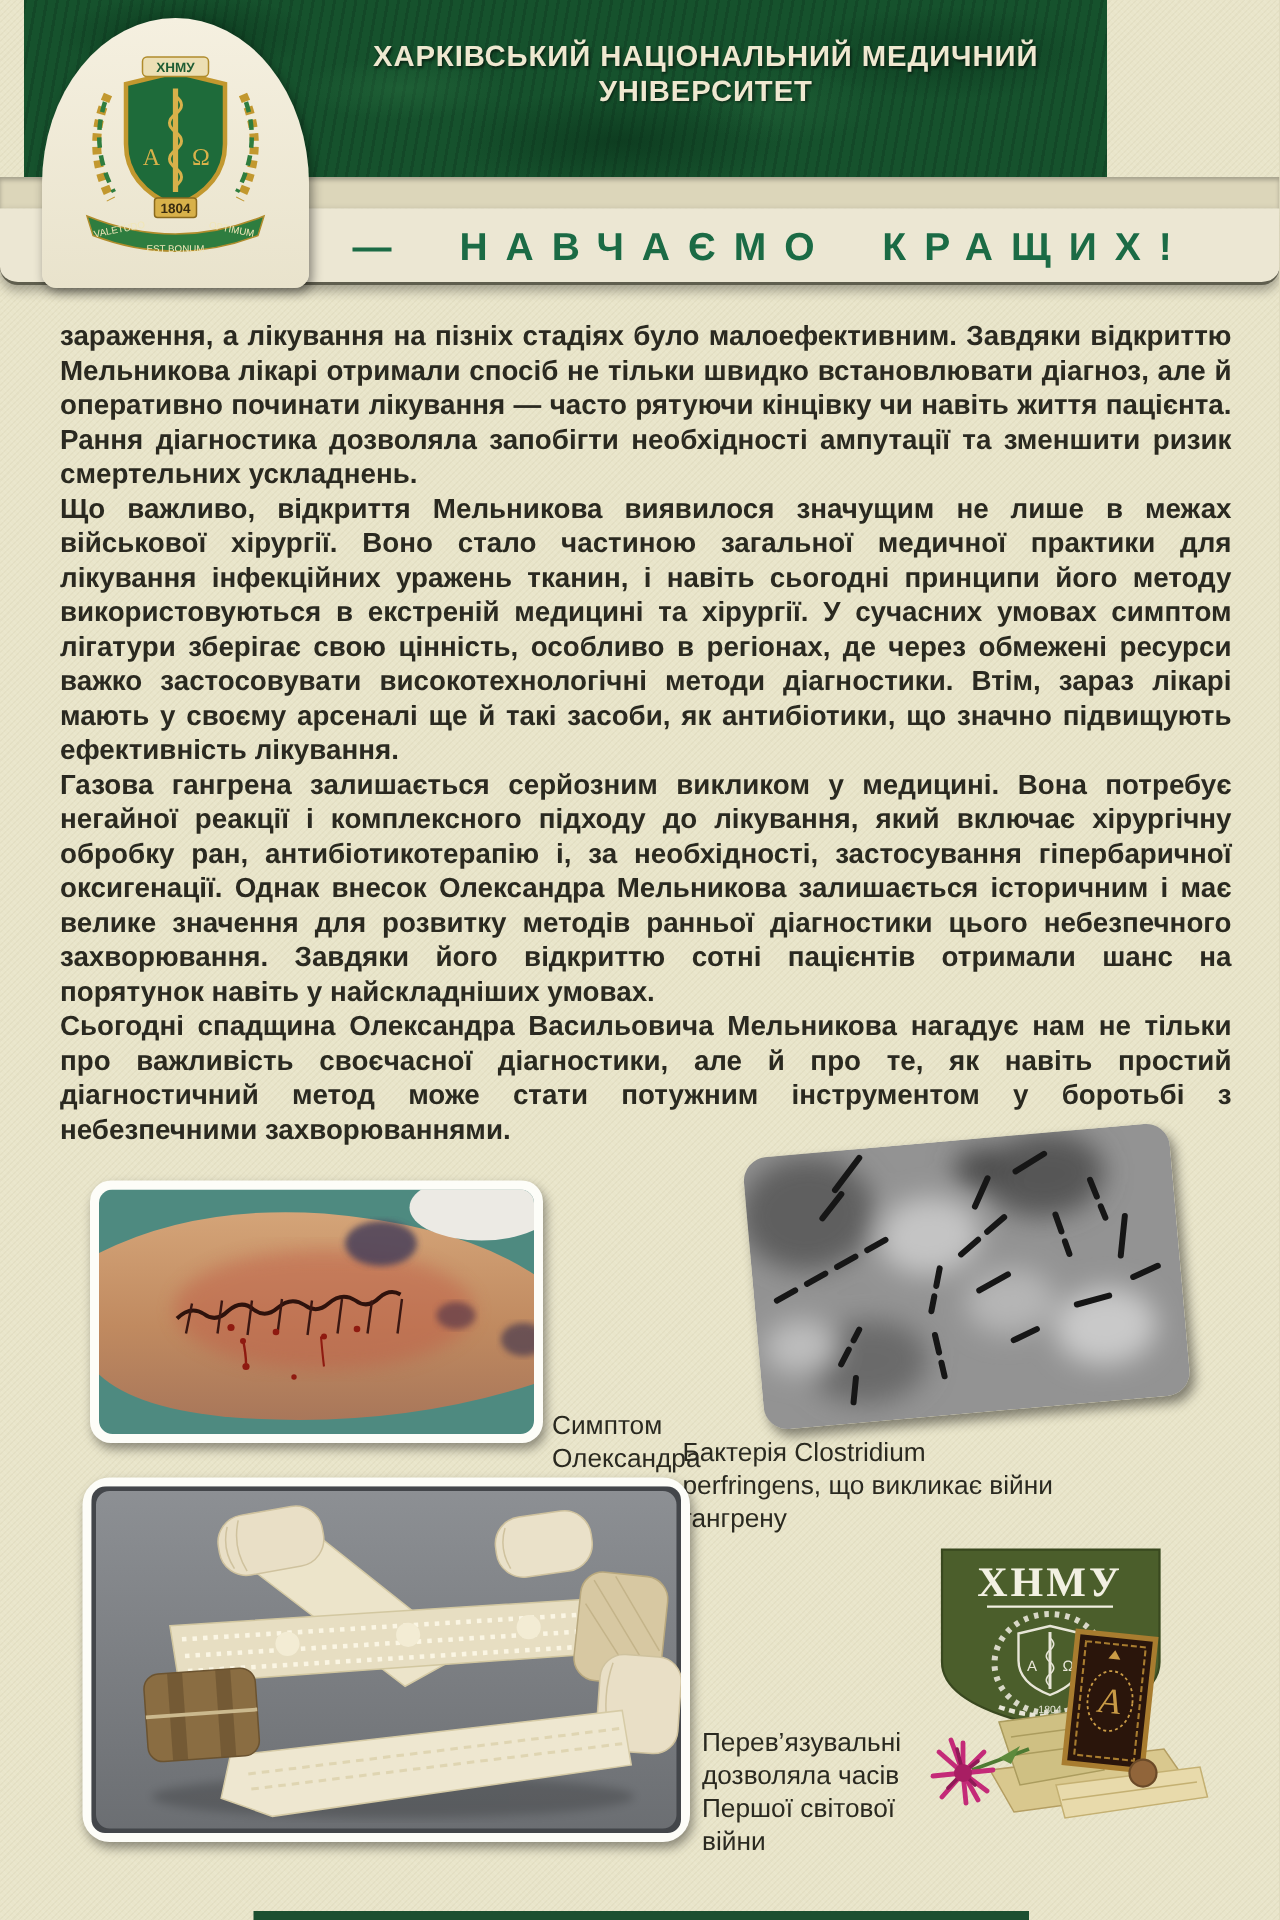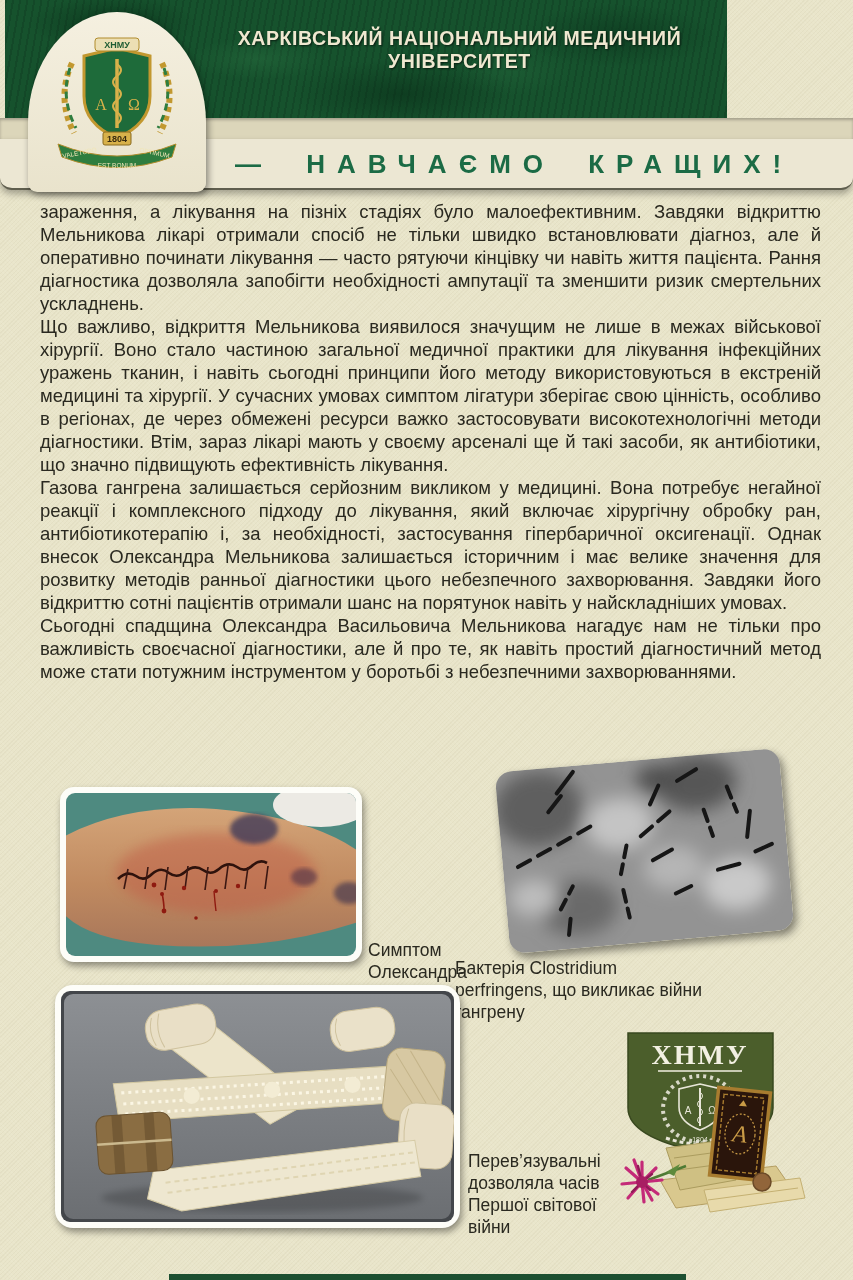--- a/index.html
+++ b/index.html
@@ -7,21 +7,21 @@
   body { font-family:"Liberation Sans", sans-serif; }
   .page {
     position:relative; width:853px; height:1280px; margin:0 auto; overflow:hidden;
     background-color:#e9e5ca;
     background-image:
       repeating-linear-gradient(45deg, rgba(255,255,255,.06) 0 1px, rgba(0,0,0,0) 1px 3px),
       repeating-linear-gradient(-45deg, rgba(120,110,70,.05) 0 1px, rgba(0,0,0,0) 1px 3px);
   }
   
   .header-green {
-    position:absolute; left:5px; top:0; width:722px; height:118px;
+    position:absolute; left:16px; top:0; width:722px; height:118px;
     background-color:#16522d;
     background-image:
       radial-gradient(ellipse 120px 40px at 15% 20%, rgba(6,40,20,.55), rgba(0,0,0,0) 70%),
       radial-gradient(ellipse 160px 50px at 55% 80%, rgba(6,40,20,.5), rgba(0,0,0,0) 70%),
       radial-gradient(ellipse 140px 45px at 85% 30%, rgba(8,46,24,.5), rgba(0,0,0,0) 70%),
       radial-gradient(ellipse 100px 30px at 35% 50%, rgba(46,120,70,.35), rgba(0,0,0,0) 70%),
       radial-gradient(ellipse 90px 35px at 70% 60%, rgba(40,110,64,.3), rgba(0,0,0,0) 70%),
       repeating-linear-gradient(100deg, rgba(0,0,0,.12) 0 2px, rgba(0,0,0,0) 2px 7px);
   }
   .uni-line {
@@ -53,22 +53,22 @@
   .arch {
     position:absolute; left:28px; top:12px; width:178px; height:180px;
     background:linear-gradient(#f5f0e0, #e9e3cc);
     border-radius:52% 52% 10px 10px / 64% 64% 10px 10px;
     box-shadow:2px 3px 7px rgba(0,0,0,.45);
     z-index:5;
   }
   .arch svg { position:absolute; left:14px; top:6px; }
   
   .article {
-    position:absolute; left:40px; right:32px; top:200px;
-    color:#2a2920; font-size:18.5px; line-height:23px; text-align:justify;
+    position:absolute; left:40px; right:32px; top:212px;
+    color:#2a2920; font-size:18.5px; line-height:23px; text-align:justify;font-weight:bold;
   }
   .article p { margin:0; }
   
   .photo-frame {
     position:absolute; background:#fdfdf8; border-radius:14px;
     box-shadow:2px 4px 7px rgba(0,0,0,.4); padding:6px;
   }
   .photo-inner { width:100%; height:100%; border-radius:9px; overflow:hidden; display:block; }
   .fig-wound   { left:60px;  top:787px;  width:302px; height:175px; }
   .fig-bandage { left:55px;  top:985px;  width:405px; height:243px; border-radius:18px; }

